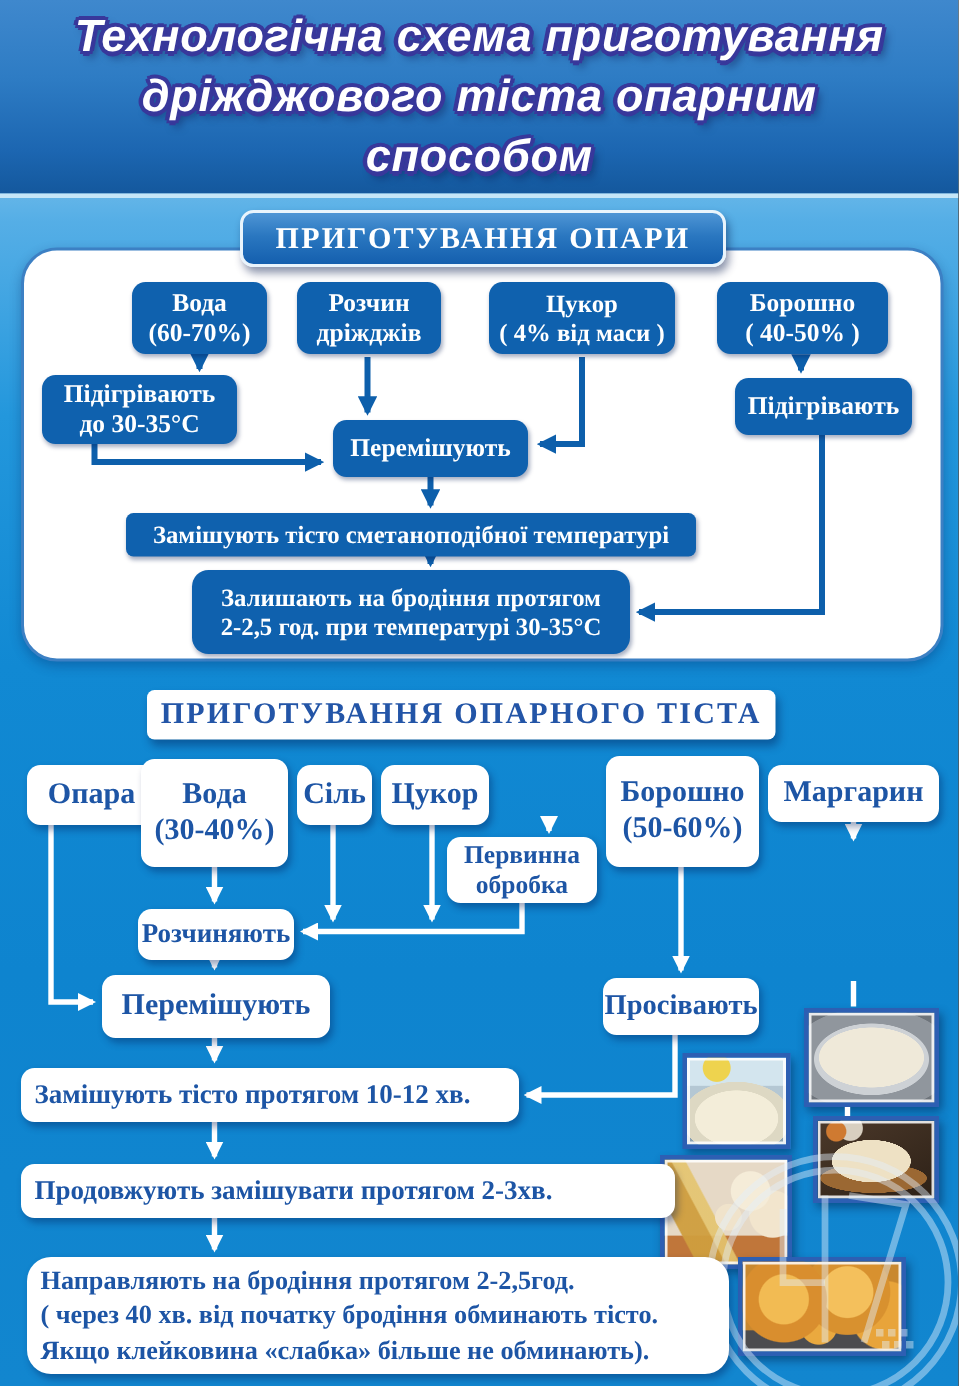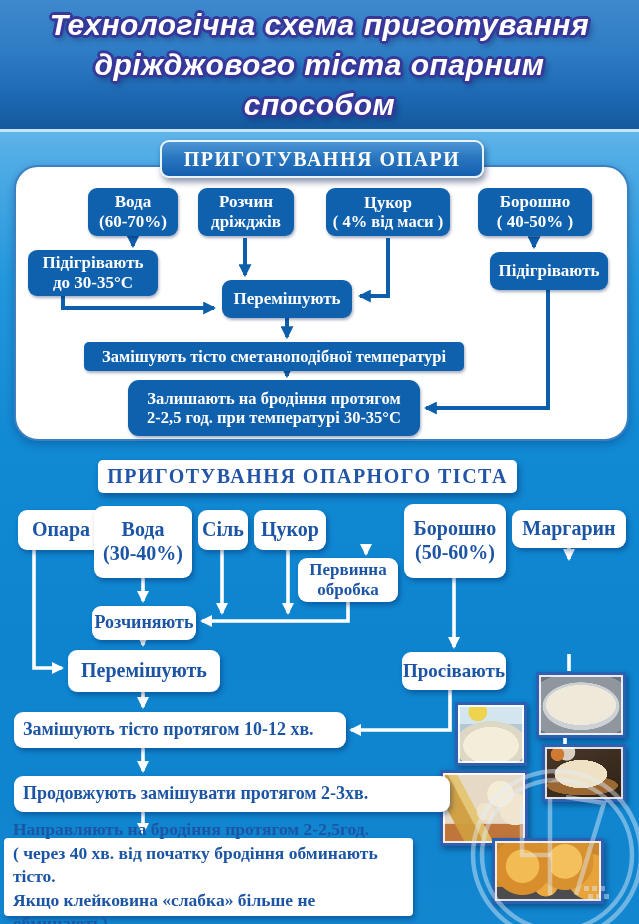--- a/index.html
+++ b/index.html
@@ -185,21 +185,21 @@
   <div class="node white" style="left:404px;top:504px;width:102px;height:74px;font-size:20px">Борошно
 (50-60%)</div>
   <div class="node white" style="left:512px;top:510px;width:114px;height:38px;font-size:20px">Маргарин</div>
   <div class="node white" style="left:298px;top:558px;width:100px;height:44px;font-size:17px">Первинна
 обробка</div>
   <div class="node white" style="left:92px;top:606px;width:104px;height:34px;font-size:18px">Розчиняють</div>
   <div class="node white" style="left:68px;top:650px;width:152px;height:42px;font-size:20px">Перемішують</div>
   <div class="node white" style="left:402px;top:652px;width:104px;height:38px;font-size:19px">Просівають</div>
   <div class="node white alignleft" style="left:14px;top:712px;width:332px;height:36px;font-size:18px">Замішують тісто протягом 10-12 хв.</div>
   <div class="node white alignleft" style="left:14px;top:776px;width:436px;height:36px;font-size:18px">Продовжують замішувати протягом 2-3хв.</div>
-  <div class="node white alignleft" style="left:4px;top:838px;width:409px;height:78px;font-size:17.5px;line-height:1.35;border-radius:4px">Направляють на бродіння протягом 2-2,5год.
+  <div class="node white alignleft" style="left:18px;top:838px;width:468px;height:78px;font-size:17.5px;line-height:1.35;border-radius:16px">Направляють на бродіння протягом 2-2,5год.
 ( через 40 хв. від початку бродіння обминають тісто.
 Якщо клейковина «слабка» більше не обминають).</div>
 
   <div class="photo p1" style="left:536px;top:672px;width:90px;height:66px"></div>
   <div class="photo p2" style="left:455px;top:702px;width:72px;height:64px"></div>
   <div class="photo p3" style="left:542px;top:744px;width:84px;height:58px"></div>
   <div class="photo p4" style="left:440px;top:770px;width:88px;height:76px"></div>
   <div class="photo p5" style="left:492px;top:838px;width:112px;height:66px"></div>
 
 </div>

